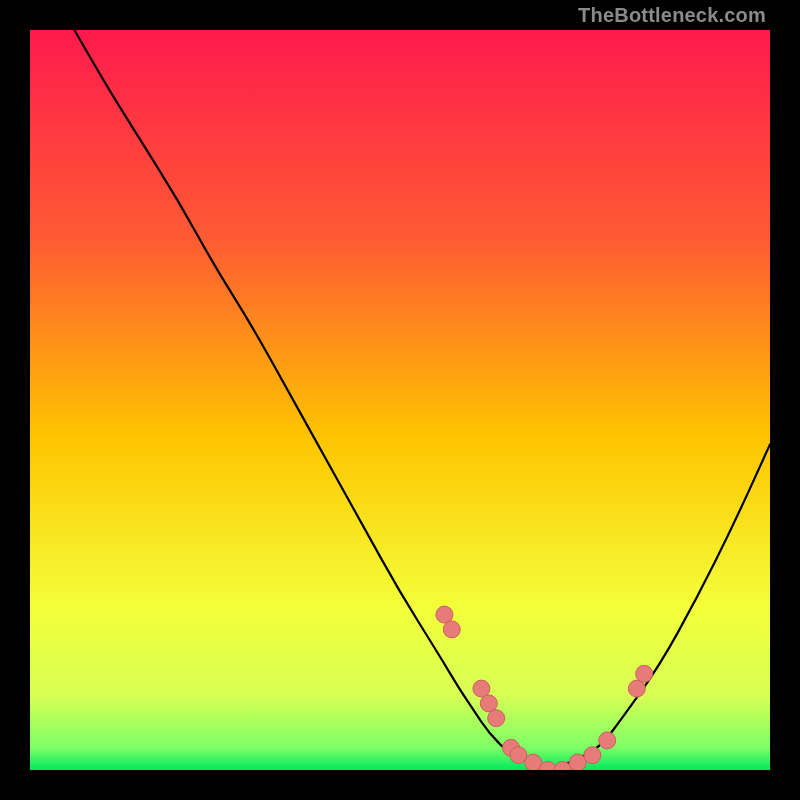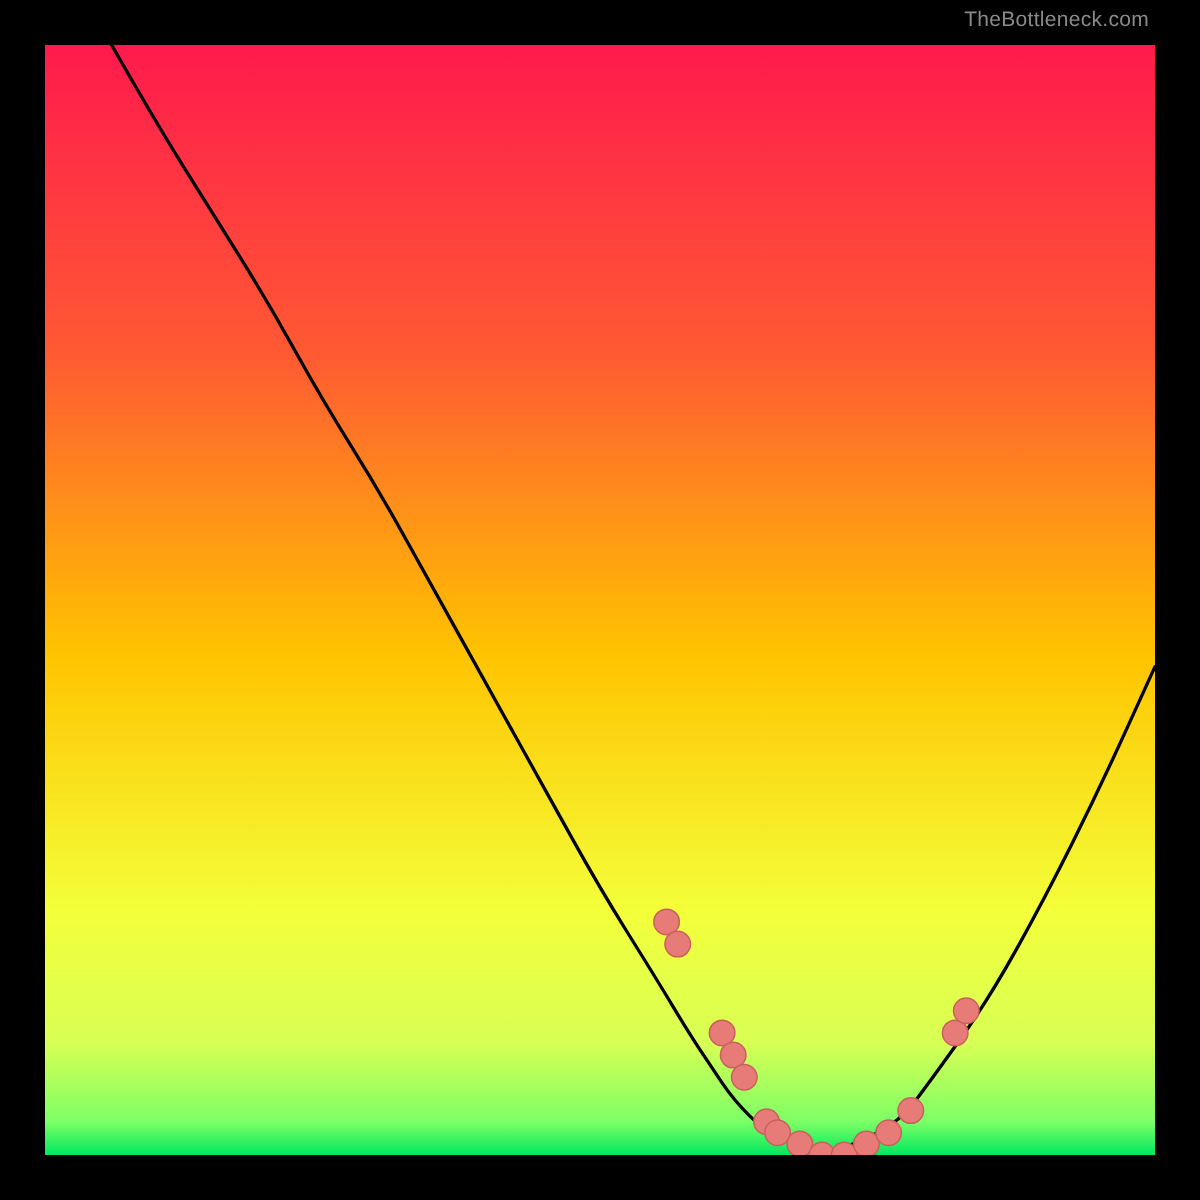--- a/index.html
+++ b/index.html
@@ -23,22 +23,22 @@
     left: 0;
     top: 0;
     width: 740px;
     height: 740px;
   }
   .watermark {
     position: absolute;
     top: 4px;
     right: 34px;
     font-family: Arial, Helvetica, sans-serif;
-    font-size: 14px;
-    font-weight: 400;
+    font-size: 20px;
+    font-weight: 700;
     color: #8a8a8a;
     letter-spacing: 0.2px;
   }
   svg { display: block; }
 </style>
 </head>
 <body>
 
 <div class="frame">
   <svg class="plot" viewBox="0 0 740 740">

